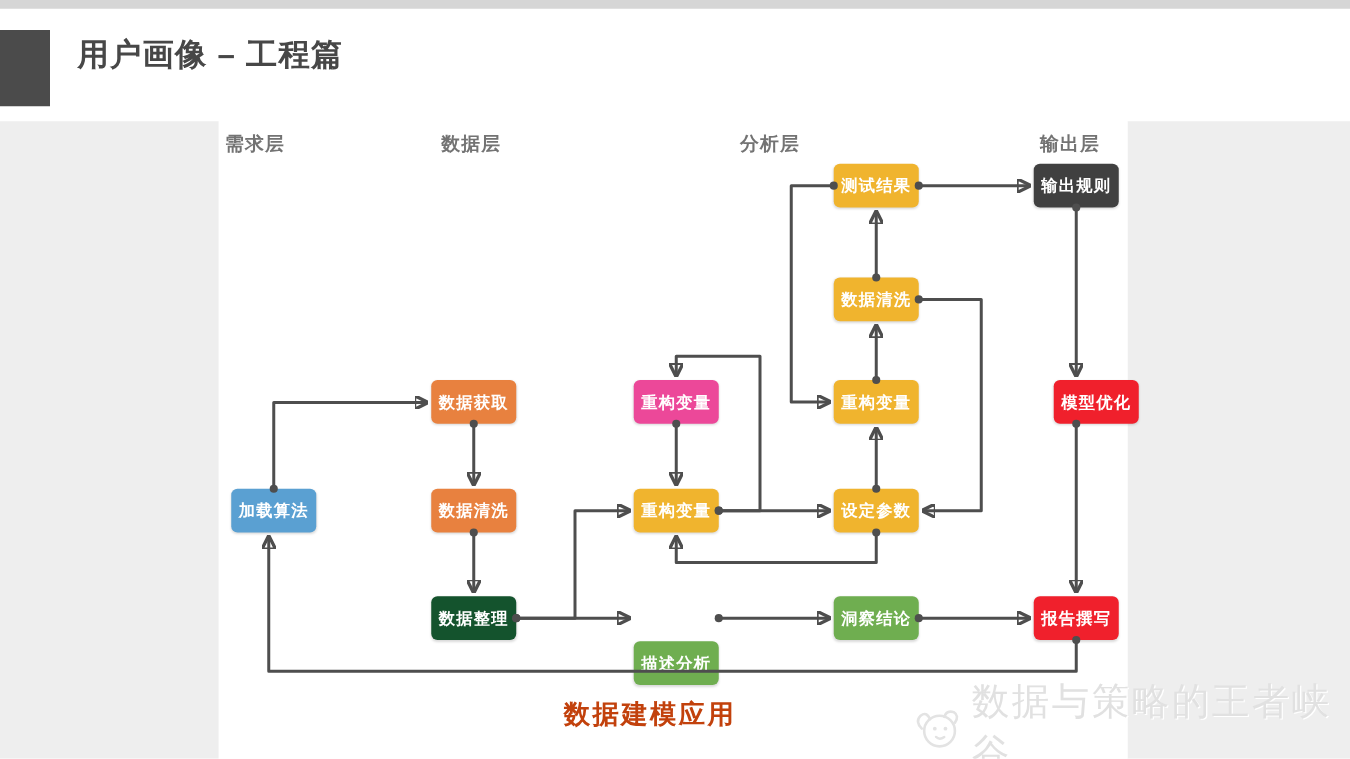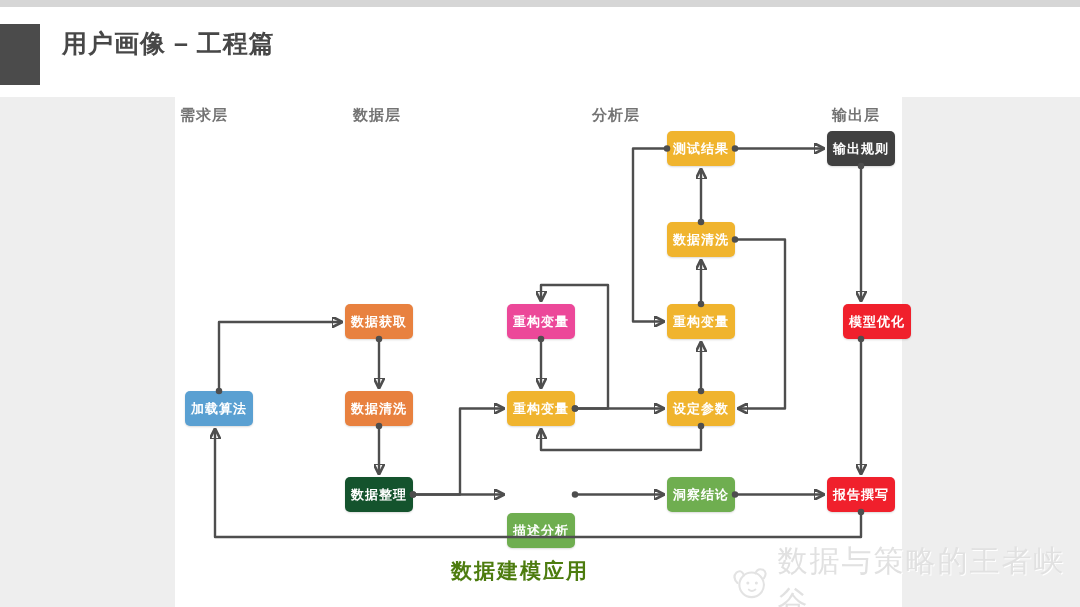--- a/index.html
+++ b/index.html
@@ -16,21 +16,21 @@
   .side-gray.left{left:0;width:175px;}
   .side-gray.right{left:902px;width:178px;}
   .panel{position:absolute;left:175px;top:97px;width:727px;height:510px;background:#ffffff;}
   .layer-head{position:absolute;top:106px;font-size:15px;font-weight:bold;color:#737373;letter-spacing:1px;}
   .node{position:absolute;width:68px;height:35px;border-radius:5px;color:#ffffff;
         font-size:13px;font-weight:bold;letter-spacing:1px;display:flex;
         align-items:center;justify-content:center;box-shadow:0 1px 2px rgba(0,0,0,0.15);text-align:right;}
   svg.conns{position:absolute;left:0;top:0;width:1080px;height:607px;pointer-events:none;}
   svg.conns path{fill:none;stroke:#4e4e4e;stroke-width:2.4;stroke-linejoin:round;stroke-linecap:butt;}
   .caption{position:absolute;left:430px;top:557px;width:180px;text-align:center;
-           font-size:21px;font-weight:bold;color:#4d7c0f;letter-spacing:2px;}
+           font-size:21px;font-weight:bold;color:#c2410c;letter-spacing:2px;}
   .watermark{position:absolute;left:728px;top:541px;display:flex;align-items:center;gap:6px;}
   .watermark .wm-text{font-size:30px;color:#e1e1e1;letter-spacing:2px;
            text-shadow:1px 1px 0 #ffffff;}
 </style>
 </head>
 <body>
 
 <div class="page">
   <div class="top-strip"></div>
 

